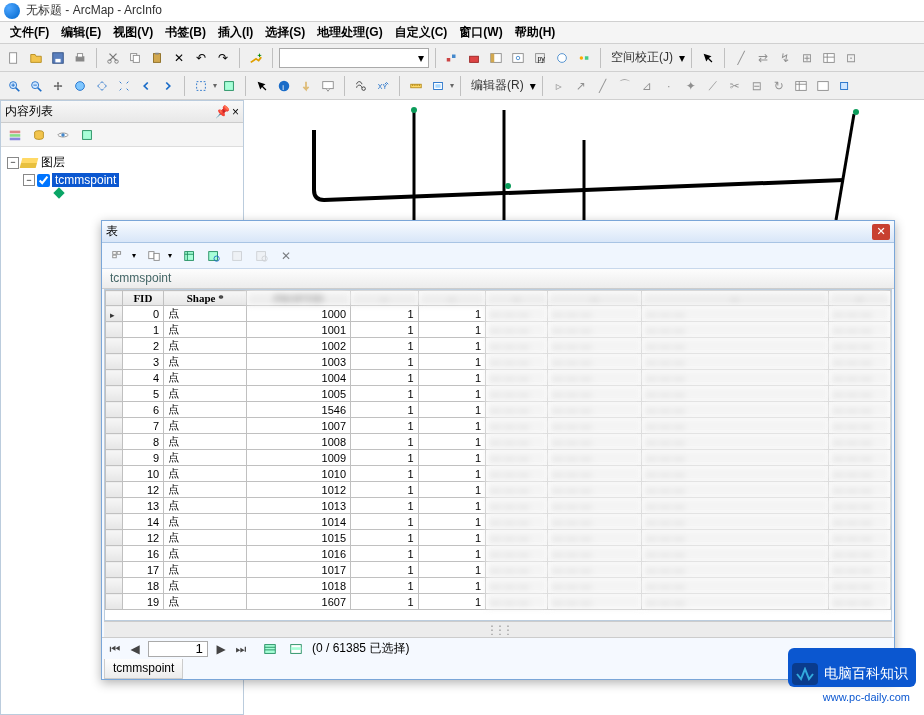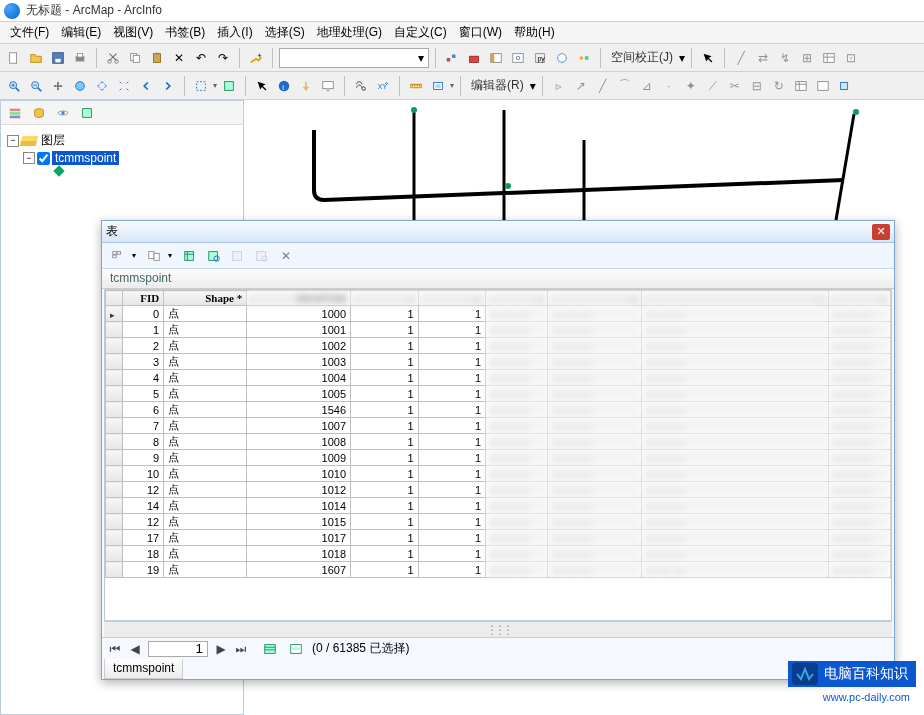--- a/index.html
+++ b/index.html
@@ -5,21 +5,21 @@
 * { box-sizing: border-box; margin: 0; padding: 0; font-family: "Microsoft YaHei", SimSun, Arial, sans-serif; }
 body { width: 924px; height: 715px; background: #fff; overflow: hidden; font-size: 12px; position: relative; }
 
 
 .titlebar { height: 22px; background: #fff; display: flex; align-items: center; padding: 0 4px; border-bottom: 1px solid #d0d0d0; }
 .titlebar .app-icon { width: 16px; height: 16px; background: radial-gradient(circle at 30% 30%, #4da6ff, #0066cc); border-radius: 50%; margin-right: 6px; }
 .titlebar .title-text { color: #333; }
 
 
 .menubar { height: 22px; display: flex; align-items: center; padding: 0 4px; border-bottom: 1px solid #d0d0d0; background: #f5f5f5; }
-.menubar span { padding: 2px 6px; cursor: pointer; }
+.menubar span { padding: 2px 6px; cursor: pointer; font-weight: bold; }
 
 
 .toolbar-row { height: 28px; display: flex; align-items: center; padding: 0 4px; background: #f0f0f0; border-bottom: 1px solid #d0d0d0; gap: 2px; }
 .toolbar-row .sep { width: 1px; height: 20px; background: #c0c0c0; margin: 0 4px; }
 .tb-btn { width: 20px; height: 20px; display: flex; align-items: center; justify-content: center; cursor: pointer; border-radius: 2px; }
 .tb-btn svg { width: 14px; height: 14px; }
 .toolbar-dropdown { height: 20px; border: 1px solid #aaa; background: #fff; padding: 0 4px; display: flex; align-items: center; gap: 4px; }
 .toolbar-label { padding: 0 4px; color: #333; }
 
 
@@ -42,39 +42,39 @@
 
 
 .table-window { position: absolute; left: 101px; top: 220px; width: 794px; height: 460px; background: #f5f9ff; border: 1px solid #7aa6d8; box-shadow: 0 3px 10px rgba(0,0,0,0.3); display: flex; flex-direction: column; }
 .tw-title { height: 22px; background: linear-gradient(#f8fbff, #d8e6f8); display: flex; align-items: center; justify-content: space-between; padding: 0 4px; border-bottom: 1px solid #a8c4e4; }
 .tw-close { width: 18px; height: 16px; background: #c84030; color: #fff; display: flex; align-items: center; justify-content: center; font-size: 11px; cursor: pointer; border-radius: 2px; }
 .tw-toolbar { height: 26px; display: flex; align-items: center; gap: 4px; padding: 0 6px; border-bottom: 1px solid #c8d8ec; background: #f0f6fe; }
 .tw-tab { height: 20px; background: linear-gradient(#fdfdfd, #ececec); padding: 2px 8px; border-bottom: 1px solid #ccc; color: #466; }
 .tw-grid-wrap { flex: 1; overflow: auto; background: #fff; border: 1px solid #bcd; margin: 0 2px; position: relative; }
 .tw-grid { border-collapse: collapse; font-size: 11px; width: 100%; table-layout: fixed; }
 .tw-grid th, .tw-grid td { border: 1px solid #c0c0c0; padding: 0 4px; height: 15px; white-space: nowrap; overflow: hidden; }
-.tw-grid th { background: linear-gradient(#f6f6f6, #e6e6e6); font-weight: bold; text-align: right; font-family: "Times New Roman", serif; }
+.tw-grid th { background: linear-gradient(#f6f6f6, #e6e6e6); font-weight: bold; text-align: center; font-family: "Times New Roman", serif; }
 .tw-grid th.rowhead, .tw-grid td.rowhead { width: 16px; background: linear-gradient(#f6f6f6, #e6e6e6); }
 .tw-grid td.rowhead.sel::before { content: "▸"; font-size: 9px; color: #333; }
 .col-fid { width: 40px; text-align: right; }
 .col-shape { width: 80px; text-align: left; margin-left: 24px; }
 .col-a { width: 100px; text-align: right; }
 .col-b, .col-c { width: 65px; text-align: right; }
 .col-d { width: 60px; }
 .col-e { width: 90px; }
 .col-f { width: 180px; }
 .col-g { width: 60px; }
 .blur { filter: blur(3px); color: #999; background: #f4f4f4; }
 .tw-scroll-h { height: 16px; background: #ececec; border-top: 1px solid #ccc; position: relative; display:flex; align-items:center; justify-content:center; margin: 0 2px; }
 .tw-scroll-h::before { content: "⋮⋮⋮"; letter-spacing: -4px; color: #999; }
 .tw-nav { height: 22px; display: flex; align-items: center; gap: 6px; padding: 0 6px; border-top: 1px solid #ccc; }
 .tw-nav .nav-btn { width: 14px; text-align: center; cursor: pointer; color: #444; }
 .tw-nav .page-box { width: 60px; border: 1px solid #aaa; text-align: right; padding: 0 4px; height: 16px; }
 .tw-bottom-tab { height: 20px; padding: 2px 8px; border: 1px solid #ccc; border-top: none; background: linear-gradient(#fdfdfd, #ececec); width: fit-content; margin-left: 2px; }
-.watermark { position: absolute; right: 8px; bottom: 28px; padding: 4px 8px 4px 36px; background: #0b57d0; color: #fff; border-radius: 0; font-size: 14px; display: flex; align-items: center; justify-content: flex-end; }
+.watermark { position: absolute; right: 8px; bottom: 28px; padding: 17px 8px 4px 36px; background: #0b57d0; color: #fff; border-radius: 6px; font-size: 14px; display: flex; align-items: center; justify-content: flex-end; }
 .watermark .wm-icon { position: absolute; left: 4px; width: 26px; height: 22px; background: #0a3b8c; border-radius: 4px; display:flex; align-items:center; justify-content:center; }
 .small-link { position: absolute; right: 14px; bottom: 12px; color: #0b57d0; font-size: 11px; }
 </style>
 </head>
 <body>
 
 <div class="titlebar">
   <div class="app-icon"></div>
   <span class="title-text">无标题 - ArcMap - ArcInfo</span>
 </div>
@@ -350,20 +350,27 @@
     </div>
   <div class="tb-btn">
       <svg viewBox="0 0 16 16">
         <rect x="3" y="4" width="8" height="8" fill="#cfe6ff" stroke="#1a6cc8"></rect>
       </svg>
     </div>
 </div>
 
 <div class="main-area">
   <div class="toc-panel">
+    <div class="toc-header">
+      <span>内容列表</span>
+      <div class="toc-header-icons">
+        <span style="cursor:pointer">📌</span>
+        <span style="cursor:pointer">×</span>
+      </div>
+    </div>
     <div class="toc-toolbar">
       <div class="tb-btn">
           <svg viewBox="0 0 16 16">
             <rect x="2" y="3" width="12" height="3" fill="#d88"></rect>
             <rect x="2" y="7" width="12" height="3" fill="#8d8"></rect>
             <rect x="2" y="11" width="12" height="3" fill="#88d"></rect>
           </svg>
         </div>
       <div class="tb-btn">
           <svg viewBox="0 0 16 16">
@@ -623,35 +630,59 @@
             <td class="col-a">1012</td>
             <td class="col-b">1</td>
             <td class="col-c">1</td>
             <td class="col-d blur">— — —</td>
             <td class="col-e blur">— — —</td>
             <td class="col-f blur">— — —</td>
             <td class="col-g blur">— — —</td>
           </tr>
           <tr>
             <td class="rowhead"></td>
+            <td class="col-fid">13</td>
+            <td class="col-shape">点</td>
+            <td class="col-a">1013</td>
+            <td class="col-b">1</td>
+            <td class="col-c">1</td>
+            <td class="col-d blur">— — —</td>
+            <td class="col-e blur">— — —</td>
+            <td class="col-f blur">— — —</td>
+            <td class="col-g blur">— — —</td>
+          </tr>
+          <tr>
+            <td class="rowhead"></td>
             <td class="col-fid">14</td>
             <td class="col-shape">点</td>
             <td class="col-a">1014</td>
             <td class="col-b">1</td>
             <td class="col-c">1</td>
             <td class="col-d blur">— — —</td>
             <td class="col-e blur">— — —</td>
             <td class="col-f blur">— — —</td>
             <td class="col-g blur">— — —</td>
           </tr>
           <tr>
             <td class="rowhead"></td>
             <td class="col-fid">12</td>
             <td class="col-shape">点</td>
             <td class="col-a">1015</td>
+            <td class="col-b">1</td>
+            <td class="col-c">1</td>
+            <td class="col-d blur">— — —</td>
+            <td class="col-e blur">— — —</td>
+            <td class="col-f blur">— — —</td>
+            <td class="col-g blur">— — —</td>
+          </tr>
+          <tr>
+            <td class="rowhead"></td>
+            <td class="col-fid">16</td>
+            <td class="col-shape">点</td>
+            <td class="col-a">1016</td>
             <td class="col-b">1</td>
             <td class="col-c">1</td>
             <td class="col-d blur">— — —</td>
             <td class="col-e blur">— — —</td>
             <td class="col-f blur">— — —</td>
             <td class="col-g blur">— — —</td>
           </tr>
           <tr>
             <td class="rowhead"></td>
             <td class="col-fid">17</td>

